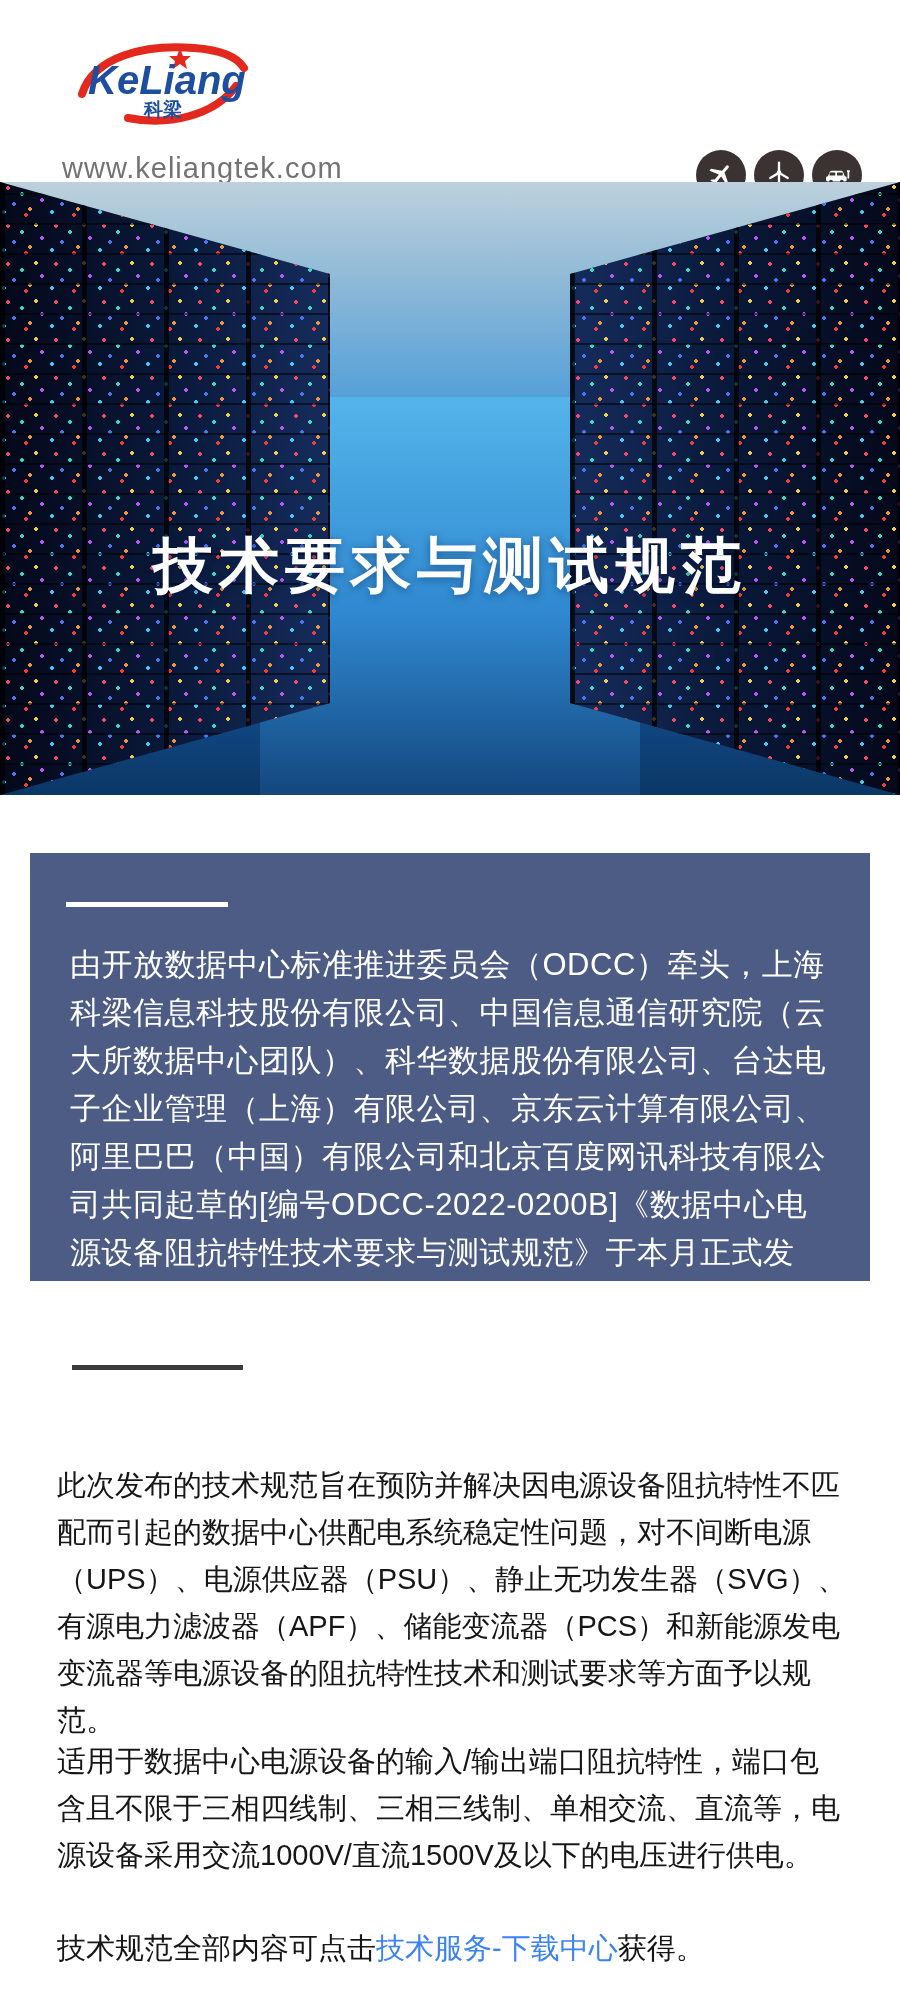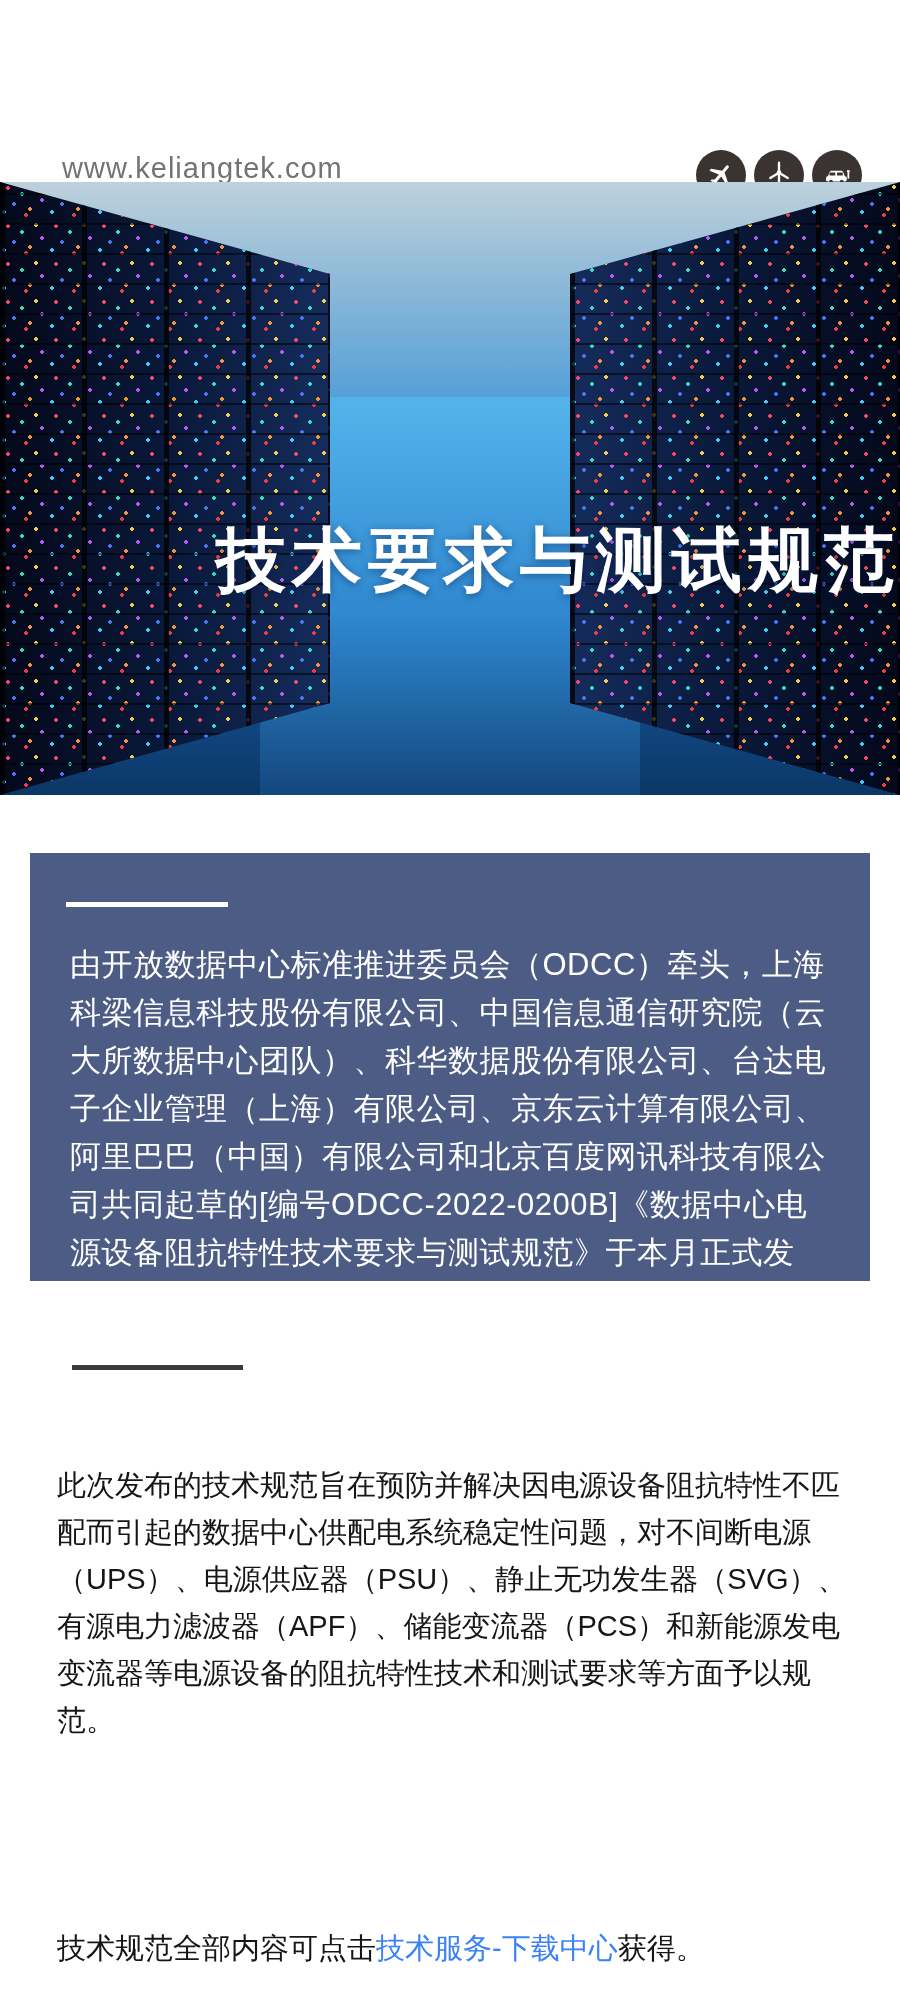--- a/index.html
+++ b/index.html
@@ -51,41 +51,50 @@
       linear-gradient(#24384c,#24384c),
       linear-gradient(#2a4burlywood,#2a4f66,#2a4f66);
     background-repeat:no-repeat;
     background-size:140px 20px, 96px 15px, 64px 11px;
     background-position:50% 52px, 50% 128px, 50% 188px; }
   .aisle { position:absolute; left:260px; top:215px; width:380px; height:398px;
     background:linear-gradient(180deg,#54b4ea 0%,#2f88d0 55%,#13477e 100%); }
   .hero-title { position:absolute; left:0; width:100%; text-align:center; color:#ffffff;
     font-weight:800; text-shadow:0 2px 8px rgba(0,25,70,.45); white-space:nowrap; }
   .hero-title.l1 { top:268px; font-size:62px; letter-spacing:4px; }
-  .hero-title.l2 { top:332px; font-size:70px; letter-spacing:6px;text-align:right; }
+  .hero-title.l2 { top:344px; font-size:60px; letter-spacing:6px; }
 
   
   .ann-box { position:absolute; left:30px; top:853px; width:840px; height:428px; background:#4d5c84; }
   .ann-rule { position:absolute; left:36px; top:49px; width:162px; height:5px; background:#ffffff; }
   .ann-text { position:absolute; left:40px; top:88px; width:762px;
     color:#ffffff; font-size:31px; line-height:48px; letter-spacing:.5px; }
 
   
   .body-rule { position:absolute; left:72px; top:1365px; width:171px; height:5px; background:#3c3c3c; }
   .para { position:absolute; left:57px; width:790px; color:#161616; font-size:29px; line-height:47px; }
   .para.p1 { top:1462px; }
   .para.p2 { top:1738px; }
   .para.closing { top:1925px; }
   .link { color:#3b82f6; cursor:pointer; }
 </style>
 </head>
 <body>
 
 <div class="page">
 
+  <div class="logo">
+    <svg width="180" height="86" viewBox="0 0 180 86">
+      <path d="M6 52 C 18 14, 70 2, 118 6 C 146 8, 162 16, 168 26" fill="none" stroke="#e3281e" stroke-width="8" stroke-linecap="round"></path>
+      <path d="M52 76 C 92 84, 138 74, 160 44" fill="none" stroke="#e3281e" stroke-width="8" stroke-linecap="round"></path>
+      <polygon points="104,6 107,14 115,14 109,19 111,27 104,22 97,27 99,19 93,14 101,14" fill="#e3281e"></polygon>
+      <text x="12" y="52" font-size="40" font-style="italic" font-weight="bold" fill="#1d4f9e" font-family="Liberation Sans, sans-serif">KeLiang</text>
+      <text x="68" y="74" font-size="19" font-weight="bold" fill="#1d4f9e" font-family="Liberation Sans, sans-serif">科梁</text>
+    </svg>
+  </div>
 
   <div class="site-row">
     <div class="site-url">www.keliangtek.com</div>
     <div class="site-rule"></div>
     <div class="hdr-icons">
       <div class="circle-ic">
         <svg width="28" height="28" viewBox="0 0 24 24">
           <path d="M21.5 15.5v-2l-8.5-5V3.4c0-.9-.6-1.6-1.3-1.6S10.4 2.5 10.4 3.4V8.5l-8.4 5v2l8.4-2.6v5.6l-2.2 1.6v1.6l3.5-1 3.5 1v-1.6L13 18.5v-5.6l8.5 2.6z" fill="#ffffff" transform="rotate(40 12 12)"></path>
         </svg>
       </div>
@@ -127,17 +136,18 @@
     <div class="hero-title l2">技术要求与测试规范</div>
   </div>
 
   <div class="ann-box">
     <div class="ann-rule"></div>
     <div class="ann-text">由开放数据中心标准推进委员会（ODCC）牵头，上海科梁信息科技股份有限公司、中国信息通信研究院（云大所数据中心团队）、科华数据股份有限公司、台达电子企业管理（上海）有限公司、京东云计算有限公司、阿里巴巴（中国）有限公司和北京百度网讯科技有限公司共同起草的[编号ODCC-2022-0200B]《数据中心电源设备阻抗特性技术要求与测试规范》于本月正式发布。</div>
   </div>
 
   <div class="body-rule"></div>
   <div class="para p1">此次发布的技术规范旨在预防并解决因电源设备阻抗特性不匹配而引起的数据中心供配电系统稳定性问题，对不间断电源（UPS）、电源供应器（PSU）、静止无功发生器（SVG）、有源电力滤波器（APF）、储能变流器（PCS）和新能源发电变流器等电源设备的阻抗特性技术和测试要求等方面予以规范。</div>
+  <div class="para p2">适用于数据中心电源设备的输入/输出端口阻抗特性，端口包含且不限于三相四线制、三相三线制、单相交流、直流等，电源设备采用交流1000V/直流1500V及以下的电压进行供电。</div>
   <div class="para closing">
     <span>技术规范全部内容可点击</span><span class="link">技术服务-下载中心</span><span>获得。</span>
   </div>
 
 </div>
 
 </body></html>

